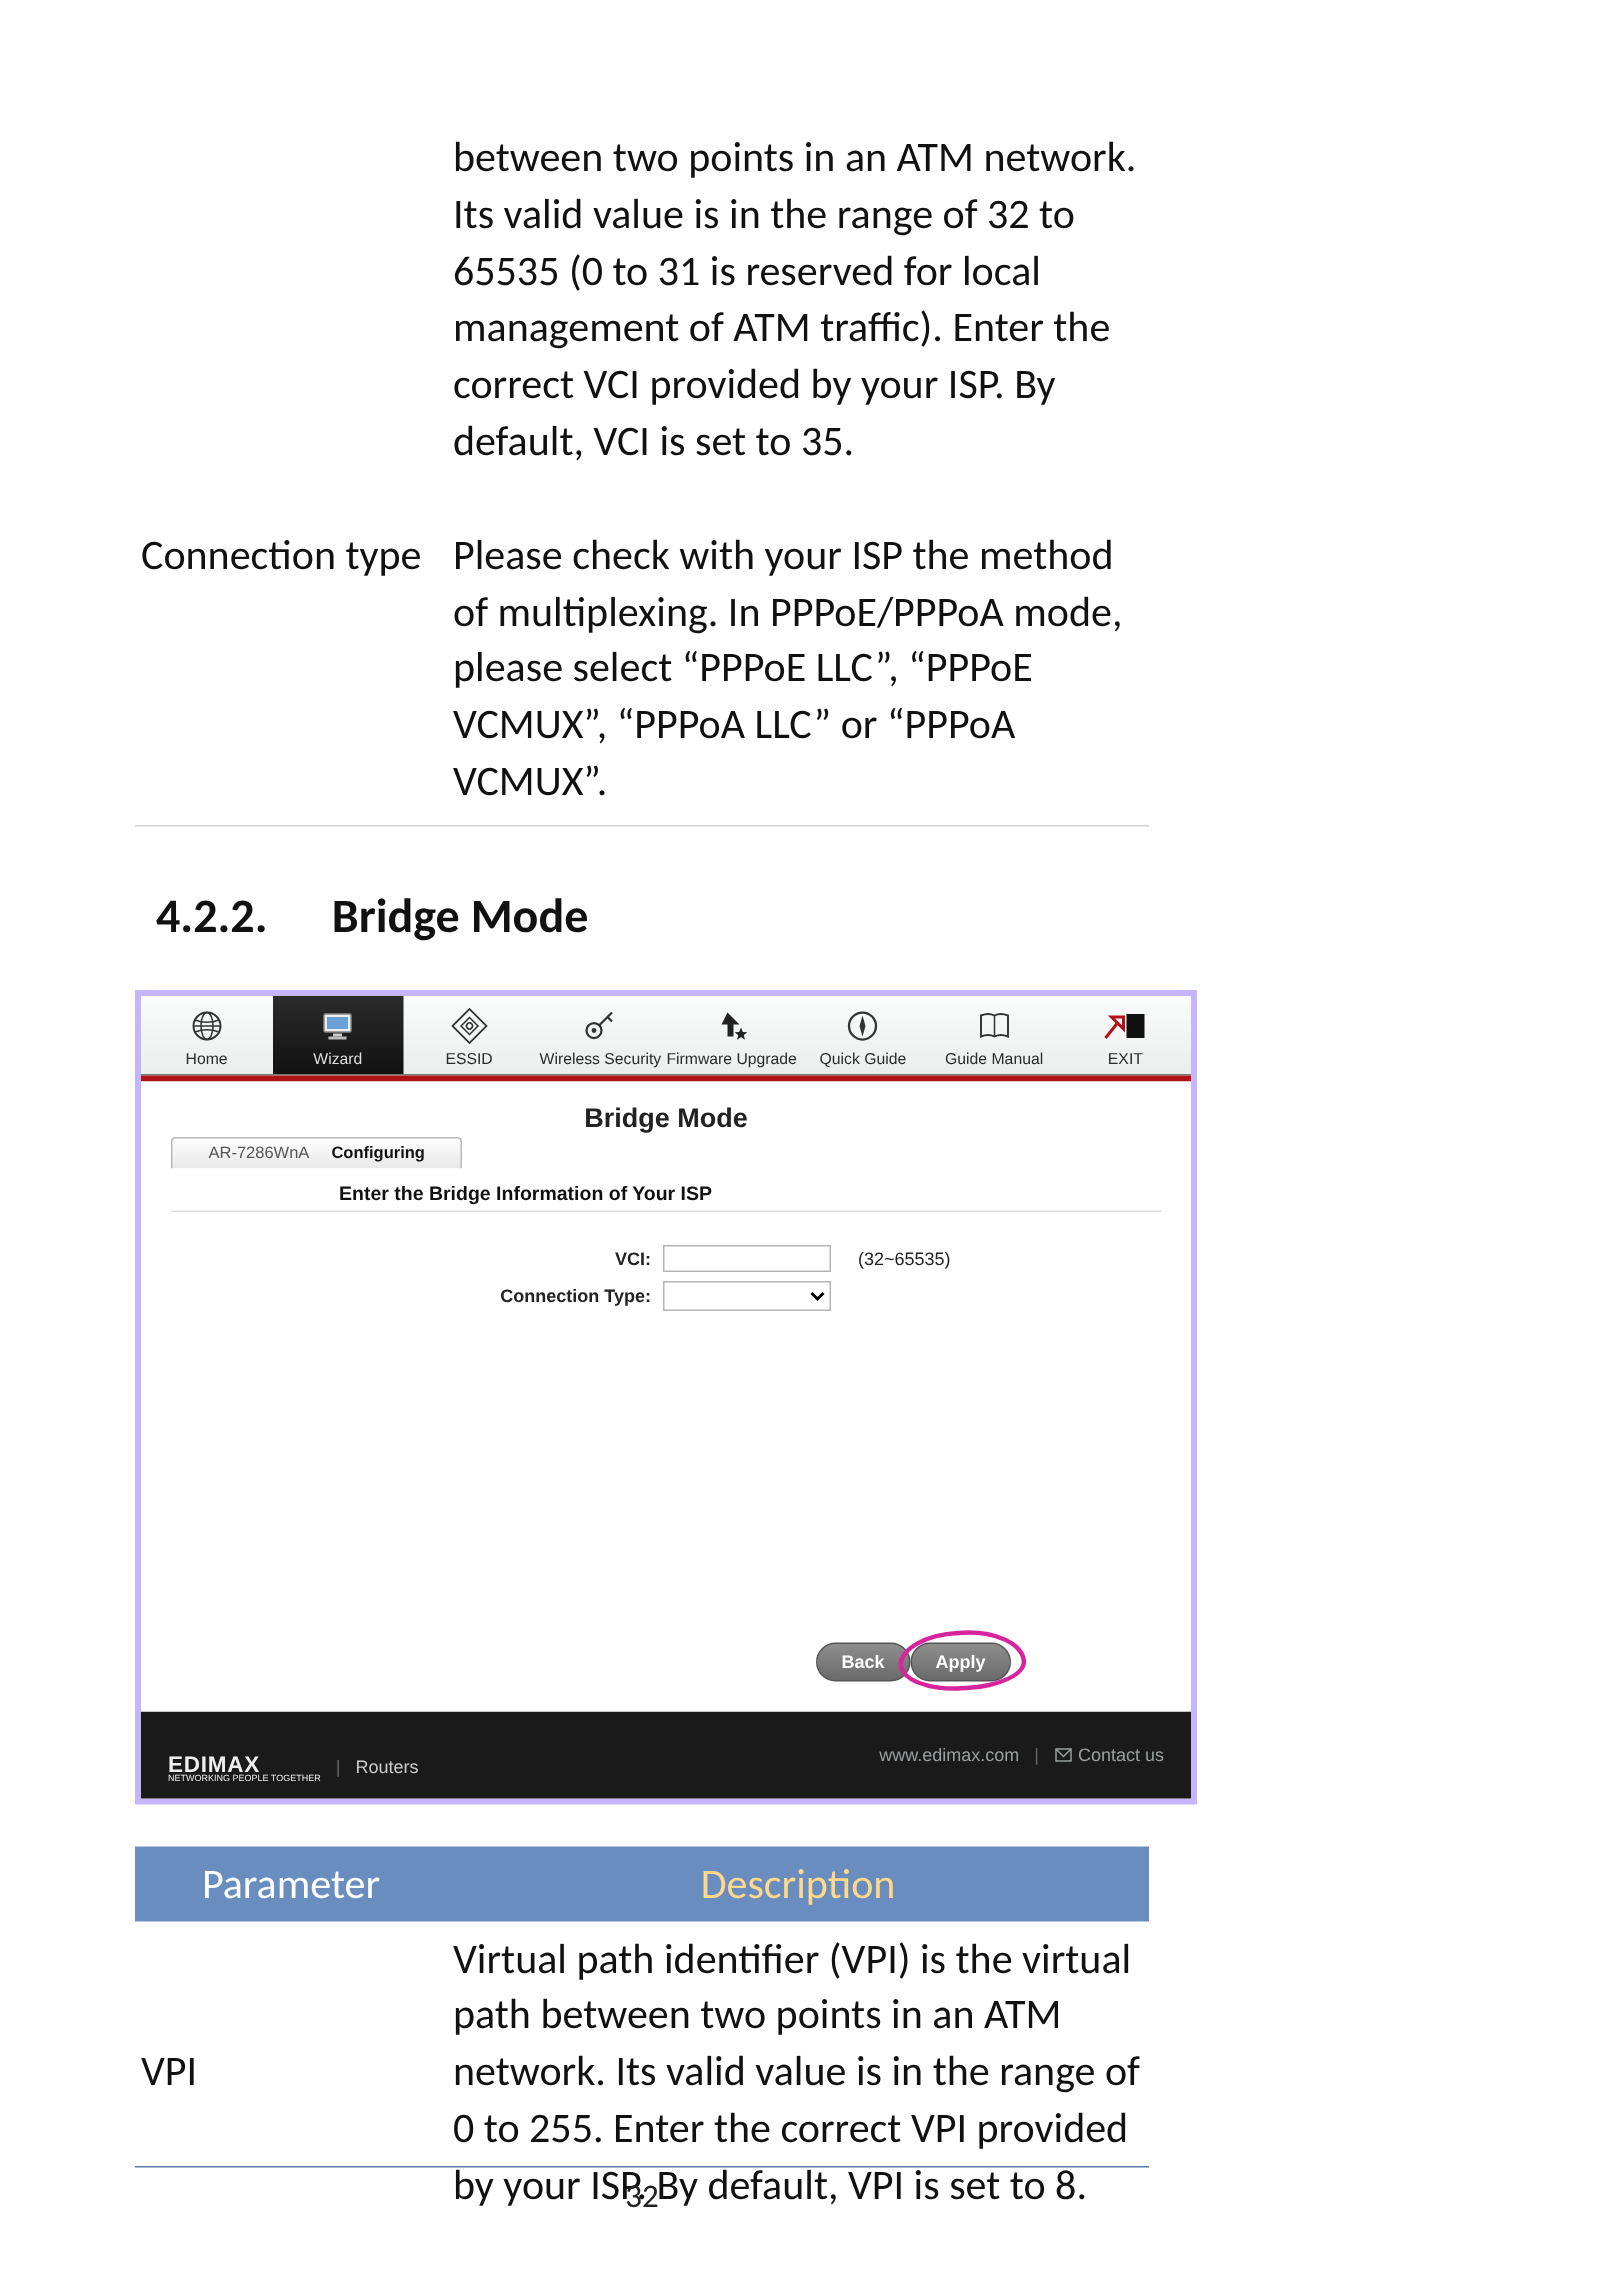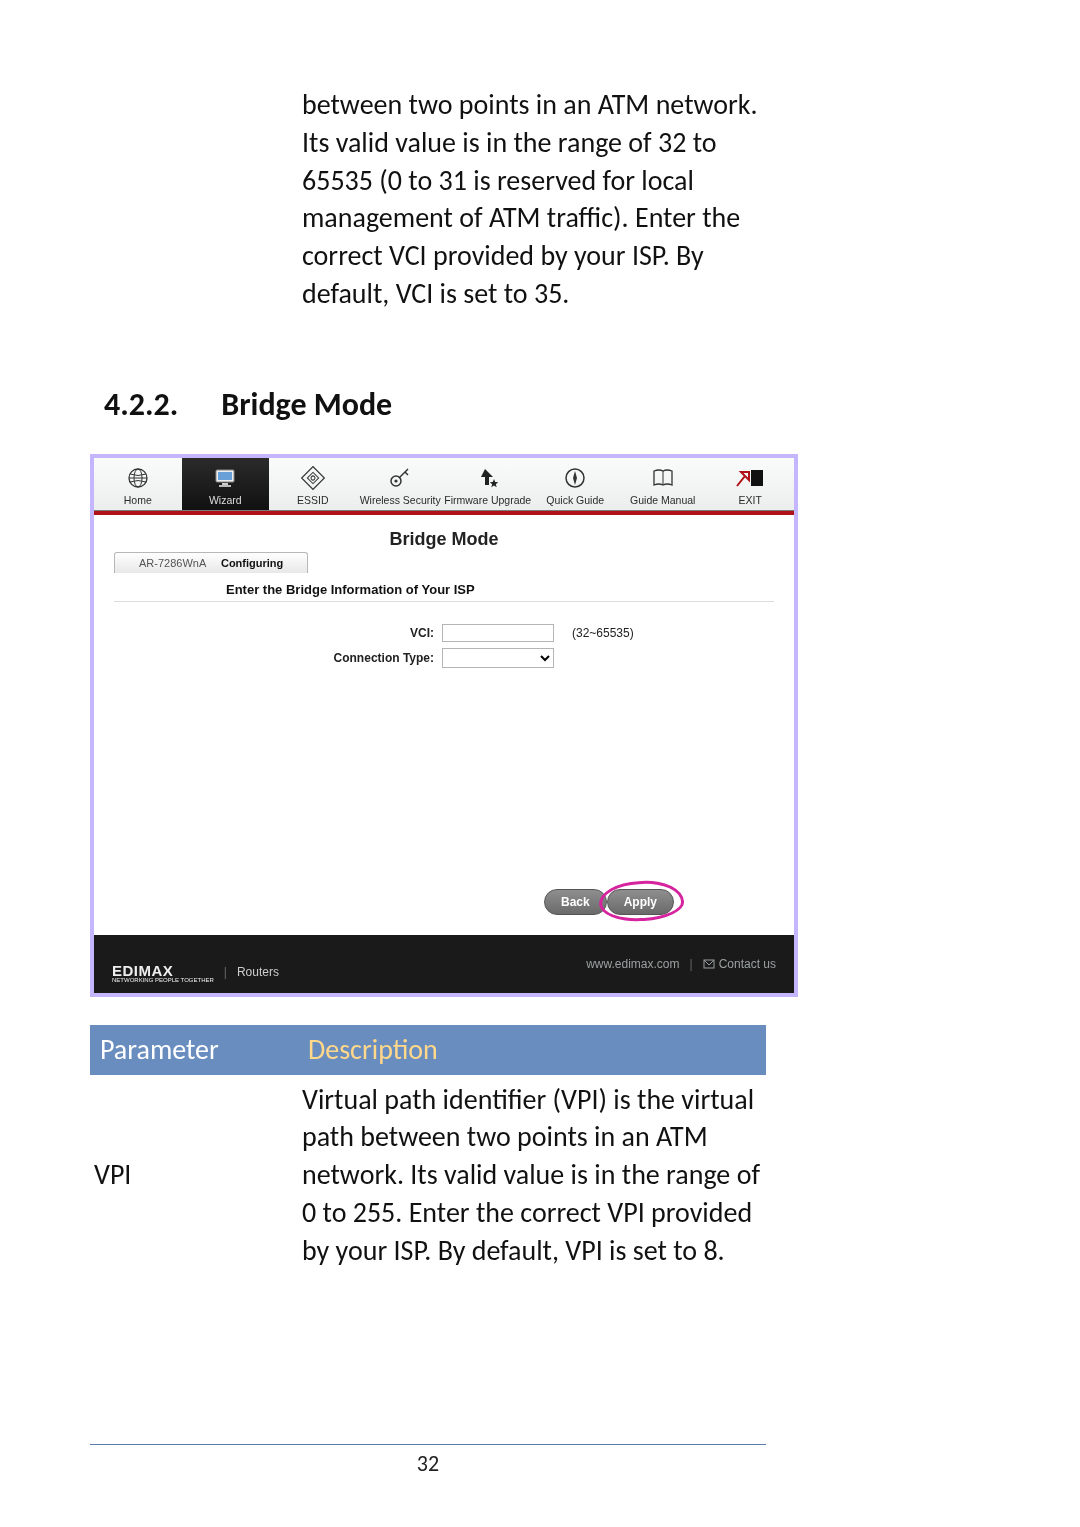--- a/index.html
+++ b/index.html
@@ -33,39 +33,43 @@
   .ss-apply-circle { position: relative; display: inline-block; }
   .ss-apply-circle::before { content: ""; position: absolute; inset: -8px -10px -6px -8px; border: 3px solid #d6249f; border-radius: 50% 50% 50% 50% / 55% 60% 45% 50%; transform: rotate(-3deg); }
   .ss-footer { display: flex; align-items: center; justify-content: space-between; background: #1a1a1a; color: #ccc; font-size: 12px; padding: 10px 18px; }
   .ss-footer .left { display: flex; align-items: center; gap: 10px; margin-top: 17px; }
   .ss-footer .brand { font-weight: bold; font-size: 15px; letter-spacing: 0.5px; color: #eee; font-family: Arial Black, Arial, sans-serif; }
   .ss-footer .brand sub { font-size: 6px; letter-spacing: 0; display: block; font-weight: normal; margin-top: -2px; }
   .ss-footer .divider { color: #666; }
   .ss-footer .right { display: flex; align-items: center; gap: 10px; color: #9aa0a0; }
   .ss-footer .contact svg { vertical-align: -2px; margin-right: 4px; }
   .param-header { background: #6a8dbf; color: #fff; }
-  .param-header td { font-weight: normal; padding: 6px 10px; font-size: 28px; color: #ffffff; }
+  .param-header td { font-weight: normal; padding: 6px 10px; font-size: 28px; color: #ffffff; text-align: center; }
   .param-header td.desc-h { color: #ffd88a; }
   .footer-pagenum { position: absolute; bottom: 50px; left: 0; right: 0; text-align: center; font-size: 22px; color: #222; }
   .footer-line { position: absolute; bottom: 82px; left: 90px; right: 90px; height: 1px; background: #5a7aa8; }
 </style>
 </head>
 <body>
 
 <div class="page">
 
   <table class="param-table">
     <tbody>
         <tr>
       <td class="label"></td>
       <td>between two points in an ATM network. Its valid value is in the range of 32 to 65535 (0 to 31 is reserved for local management of ATM traffic). Enter the correct VCI provided by your ISP. By default, VCI is set to 35.</td>
     </tr>
     <tr>
           <td colspan="2" style="height:14px"></td>
         </tr>
+    <tr class="bottom-border">
+      <td class="label">Connection type</td>
+      <td>Please check with your ISP the method of multiplexing. In PPPoE/PPPoA mode, please select “PPPoE LLC”, “PPPoE VCMUX”, “PPPoA LLC” or “PPPoA VCMUX”.</td>
+    </tr>
   </tbody>
     </table>
 
   <div class="section-heading">
     <span class="num">4.2.2.</span>
     <span>Bridge Mode</span>
   </div>
 
   <div class="screenshot">
     <div class="ss-nav">

